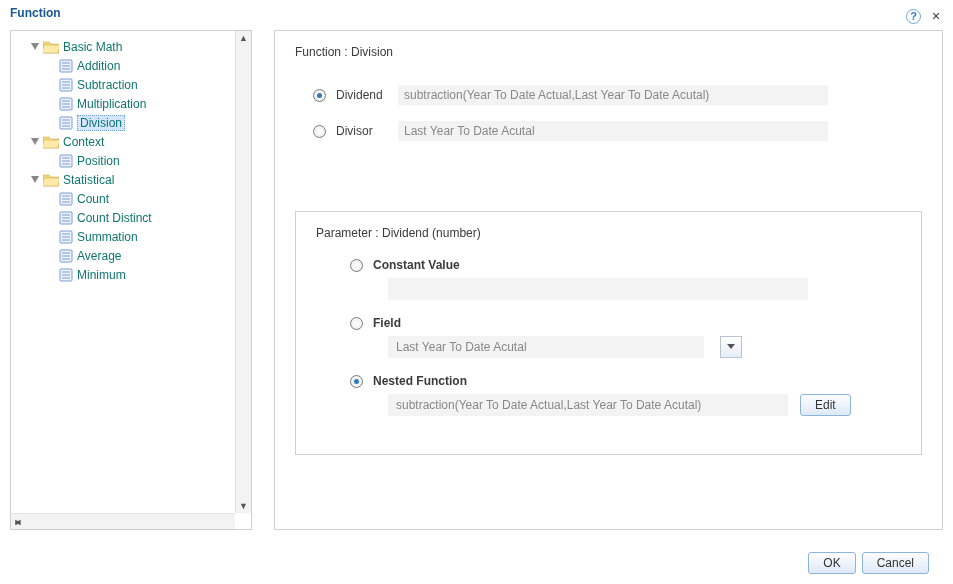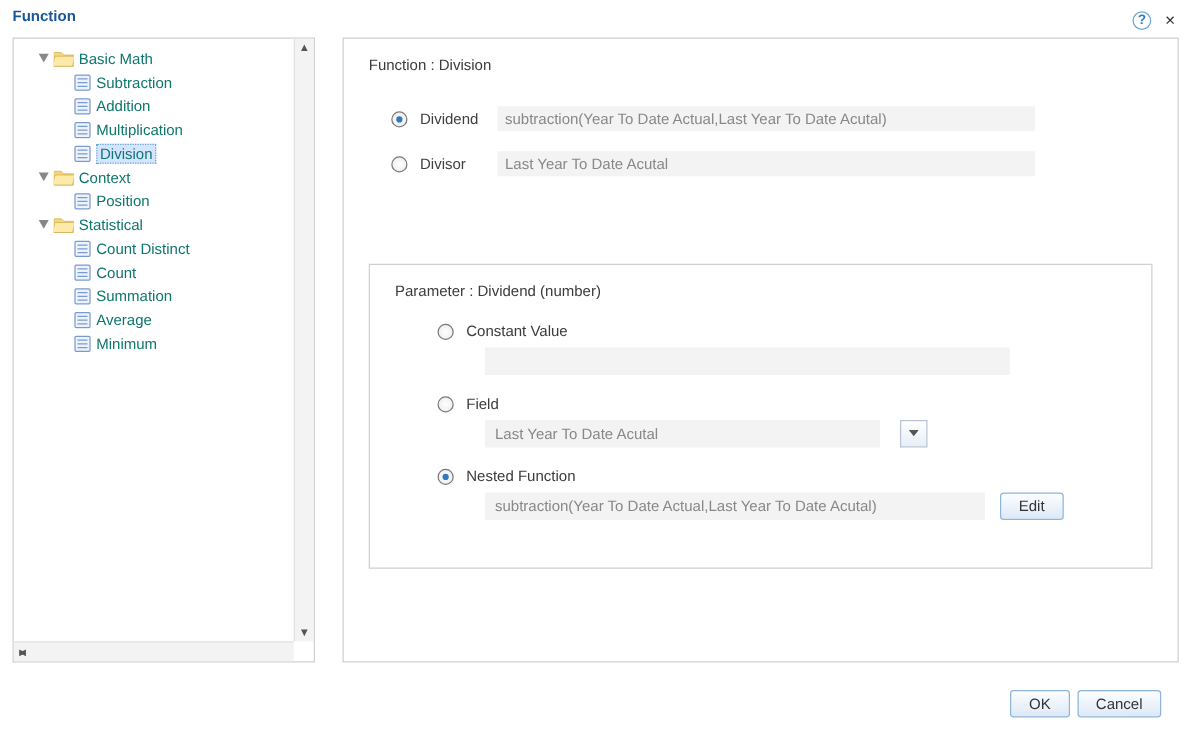--- a/index.html
+++ b/index.html
@@ -132,21 +132,21 @@
     padding: 2px 6px;
     color: #888;
     display: flex; align-items: center;
   }
   .param-section {
     border: 1px solid #d0d0d0;
     margin-top: 70px;
     padding: 14px 20px 22px 20px;
   }
   .param-section-title { margin-bottom: 18px; color: #3b3b3b; }
-  .opt-row { display: flex; align-items: center; margin-left: 34px; margin-bottom: 6px; }
+  .opt-row { display: flex; align-items: center; margin-left: 34px; margin-bottom: 6px; font-weight: bold; }
   .opt-label { color: #3b3b3b; }
   .indented-field { margin-left: 72px; margin-bottom: 16px; display: flex; align-items: center; gap: 12px;}
   .text-field {
     width: 420px; height: 22px;
     background: #f3f3f3;
     border: none;
     padding: 2px 8px; color: #888;
   }
   .select-wrap {
     width: 316px; height: 22px;
@@ -221,32 +221,32 @@
             <div class="children">
               <div class="tree-row">
                 <span class="item-icon">
                   <svg width="14" height="14">
                     <rect x="1" y="1" width="12" height="12" rx="1" fill="#eef3fb" stroke="#7a9bd1"></rect>
                     <line x1="3" y1="4" x2="11" y2="4" stroke="#7a9bd1"></line>
                     <line x1="3" y1="7" x2="11" y2="7" stroke="#7a9bd1"></line>
                     <line x1="3" y1="10" x2="11" y2="10" stroke="#7a9bd1"></line>
                   </svg>
                 </span>
+                <span class="tree-label">Addition</span>
+              </div>
+              <div class="tree-row">
+                <span class="item-icon">
+                  <svg width="14" height="14">
+                    <rect x="1" y="1" width="12" height="12" rx="1" fill="#eef3fb" stroke="#7a9bd1"></rect>
+                    <line x1="3" y1="4" x2="11" y2="4" stroke="#7a9bd1"></line>
+                    <line x1="3" y1="7" x2="11" y2="7" stroke="#7a9bd1"></line>
+                    <line x1="3" y1="10" x2="11" y2="10" stroke="#7a9bd1"></line>
+                  </svg>
+                </span>
                 <span class="tree-label">Subtraction</span>
-              </div>
-              <div class="tree-row">
-                <span class="item-icon">
-                  <svg width="14" height="14">
-                    <rect x="1" y="1" width="12" height="12" rx="1" fill="#eef3fb" stroke="#7a9bd1"></rect>
-                    <line x1="3" y1="4" x2="11" y2="4" stroke="#7a9bd1"></line>
-                    <line x1="3" y1="7" x2="11" y2="7" stroke="#7a9bd1"></line>
-                    <line x1="3" y1="10" x2="11" y2="10" stroke="#7a9bd1"></line>
-                  </svg>
-                </span>
-                <span class="tree-label">Addition</span>
               </div>
               <div class="tree-row">
                 <span class="item-icon">
                   <svg width="14" height="14">
                     <rect x="1" y="1" width="12" height="12" rx="1" fill="#eef3fb" stroke="#7a9bd1"></rect>
                     <line x1="3" y1="4" x2="11" y2="4" stroke="#7a9bd1"></line>
                     <line x1="3" y1="7" x2="11" y2="7" stroke="#7a9bd1"></line>
                     <line x1="3" y1="10" x2="11" y2="10" stroke="#7a9bd1"></line>
                   </svg>
                 </span>
@@ -308,32 +308,32 @@
             <div class="children">
               <div class="tree-row">
                 <span class="item-icon">
                   <svg width="14" height="14">
                     <rect x="1" y="1" width="12" height="12" rx="1" fill="#eef3fb" stroke="#7a9bd1"></rect>
                     <line x1="3" y1="4" x2="11" y2="4" stroke="#7a9bd1"></line>
                     <line x1="3" y1="7" x2="11" y2="7" stroke="#7a9bd1"></line>
                     <line x1="3" y1="10" x2="11" y2="10" stroke="#7a9bd1"></line>
                   </svg>
                 </span>
+                <span class="tree-label">Count</span>
+              </div>
+              <div class="tree-row">
+                <span class="item-icon">
+                  <svg width="14" height="14">
+                    <rect x="1" y="1" width="12" height="12" rx="1" fill="#eef3fb" stroke="#7a9bd1"></rect>
+                    <line x1="3" y1="4" x2="11" y2="4" stroke="#7a9bd1"></line>
+                    <line x1="3" y1="7" x2="11" y2="7" stroke="#7a9bd1"></line>
+                    <line x1="3" y1="10" x2="11" y2="10" stroke="#7a9bd1"></line>
+                  </svg>
+                </span>
                 <span class="tree-label">Count Distinct</span>
-              </div>
-              <div class="tree-row">
-                <span class="item-icon">
-                  <svg width="14" height="14">
-                    <rect x="1" y="1" width="12" height="12" rx="1" fill="#eef3fb" stroke="#7a9bd1"></rect>
-                    <line x1="3" y1="4" x2="11" y2="4" stroke="#7a9bd1"></line>
-                    <line x1="3" y1="7" x2="11" y2="7" stroke="#7a9bd1"></line>
-                    <line x1="3" y1="10" x2="11" y2="10" stroke="#7a9bd1"></line>
-                  </svg>
-                </span>
-                <span class="tree-label">Count</span>
               </div>
               <div class="tree-row">
                 <span class="item-icon">
                   <svg width="14" height="14">
                     <rect x="1" y="1" width="12" height="12" rx="1" fill="#eef3fb" stroke="#7a9bd1"></rect>
                     <line x1="3" y1="4" x2="11" y2="4" stroke="#7a9bd1"></line>
                     <line x1="3" y1="7" x2="11" y2="7" stroke="#7a9bd1"></line>
                     <line x1="3" y1="10" x2="11" y2="10" stroke="#7a9bd1"></line>
                   </svg>
                 </span>

